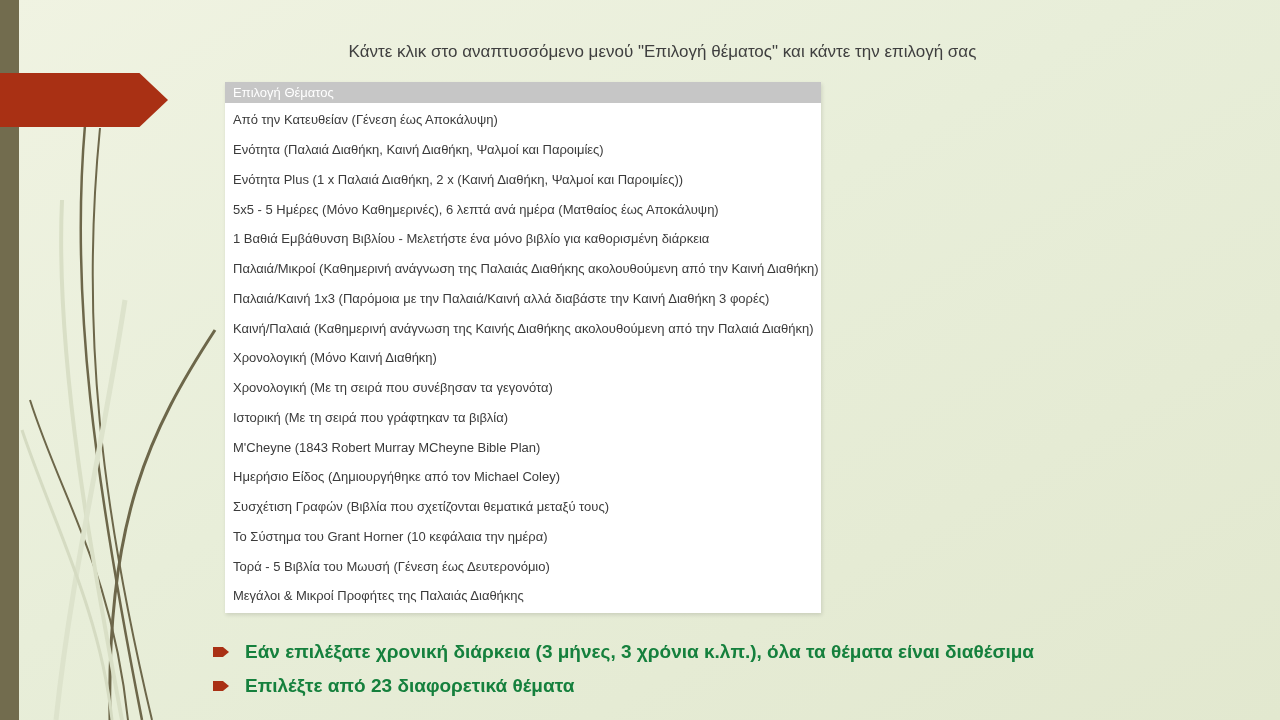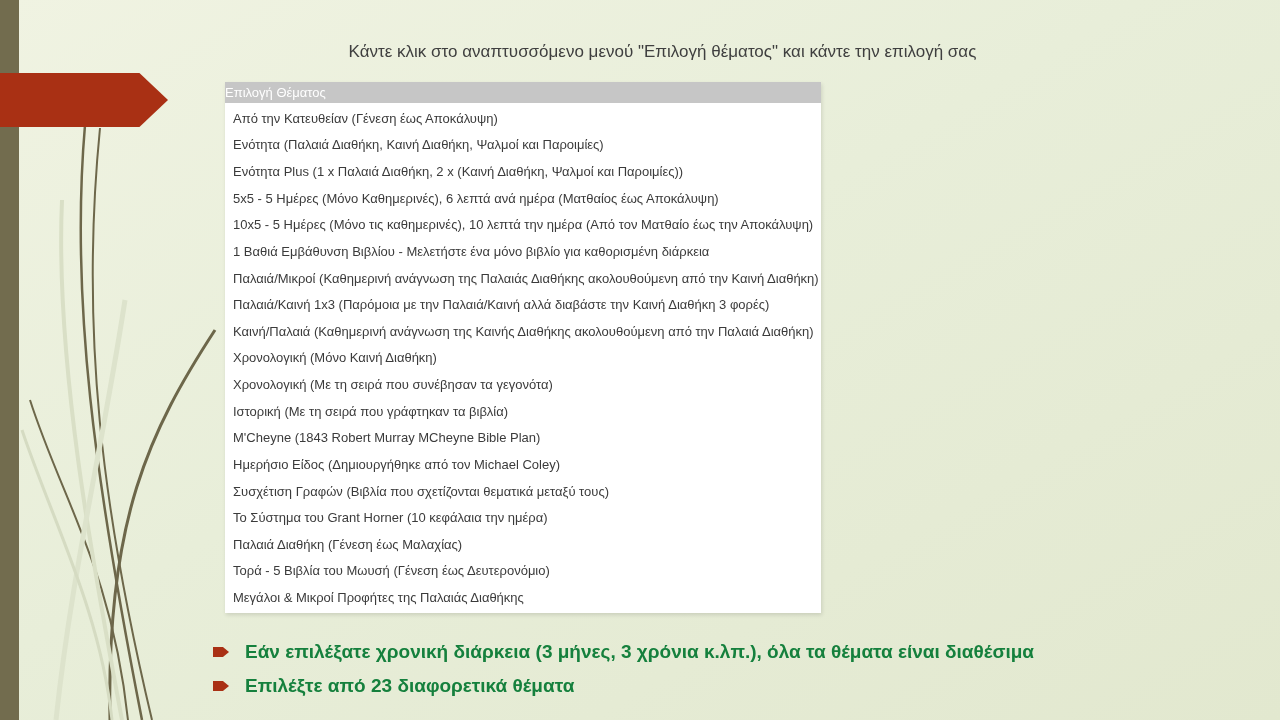--- a/index.html
+++ b/index.html
@@ -28,21 +28,21 @@
     white-space:nowrap;z-index:4;
   }
   .dropdown-panel{
     position:absolute;left:225px;top:82px;width:596px;height:531px;
     background:#ffffff;z-index:4;
     box-shadow:1px 2px 4px rgba(0,0,0,0.12);
     display:flex;flex-direction:column;
   }
   .dropdown-header{
     height:21px;flex:0 0 21px;background:#c6c6c6;color:#ffffff;
-    font-size:13px;display:flex;align-items:center;padding-left:0;
+    font-size:13px;display:flex;align-items:center;padding-left:8px;
   }
   .dropdown-list{
     flex:1;display:flex;flex-direction:column;justify-content:space-around;
     padding:2px 0;
   }
   .dropdown-item{
     height:26px;display:flex;align-items:center;padding-left:8px;
     font-size:13px;color:#3b3b3b;white-space:nowrap;overflow:hidden;
   }
   .bullet-list{
@@ -80,33 +80,31 @@
 <div class="slide-title">Κάντε κλικ στο αναπτυσσόμενο μενού "Επιλογή θέματος" και κάντε την επιλογή σας</div>
 
 <div class="dropdown-panel">
   <div class="dropdown-header">Επιλογή Θέματος</div>
   <div class="dropdown-list">
 
   <div class="dropdown-item">Από την Κατευθείαν (Γένεση έως Αποκάλυψη)</div>
       <div class="dropdown-item">Ενότητα (Παλαιά Διαθήκη, Καινή Διαθήκη, Ψαλμοί και Παροιμίες)</div>
       <div class="dropdown-item">Ενότητα Plus (1 x Παλαιά Διαθήκη, 2 x (Καινή Διαθήκη, Ψαλμοί και Παροιμίες))</div>
       <div class="dropdown-item">5x5 - 5 Ημέρες (Μόνο Καθημερινές), 6 λεπτά ανά ημέρα (Ματθαίος έως Αποκάλυψη)</div>
-      <div class="dropdown-item">10x5 - 5 Ημέρες (Μόνο τις καθημερινές), 10 λεπτά την ημέρα (Από τον Ματθαίο έως την Αποκάλυψη)</div>
       <div class="dropdown-item">1 Βαθιά Εμβάθυνση Βιβλίου - Μελετήστε ένα μόνο βιβλίο για καθορισμένη διάρκεια</div>
       <div class="dropdown-item">Παλαιά/Μικροί (Καθημερινή ανάγνωση της Παλαιάς Διαθήκης ακολουθούμενη από την Καινή Διαθήκη)</div>
       <div class="dropdown-item">Παλαιά/Καινή 1x3 (Παρόμοια με την Παλαιά/Καινή αλλά διαβάστε την Καινή Διαθήκη 3 φορές)</div>
       <div class="dropdown-item">Καινή/Παλαιά (Καθημερινή ανάγνωση της Καινής Διαθήκης ακολουθούμενη από την Παλαιά Διαθήκη)</div>
       <div class="dropdown-item">Χρονολογική (Μόνο Καινή Διαθήκη)</div>
       <div class="dropdown-item">Χρονολογική (Με τη σειρά που συνέβησαν τα γεγονότα)</div>
       <div class="dropdown-item">Ιστορική (Με τη σειρά που γράφτηκαν τα βιβλία)</div>
       <div class="dropdown-item">M'Cheyne (1843 Robert Murray MCheyne Bible Plan)</div>
       <div class="dropdown-item">Ημερήσιο Είδος (Δημιουργήθηκε από τον Michael Coley)</div>
       <div class="dropdown-item">Συσχέτιση Γραφών (Βιβλία που σχετίζονται θεματικά μεταξύ τους)</div>
       <div class="dropdown-item">Το Σύστημα του Grant Horner (10 κεφάλαια την ημέρα)</div>
-      <div class="dropdown-item">Παλαιά Διαθήκη (Γένεση έως Μαλαχίας)</div>
       <div class="dropdown-item">Τορά - 5 Βιβλία του Μωυσή (Γένεση έως Δευτερονόμιο)</div>
       <div class="dropdown-item">Μεγάλοι &amp; Μικροί Προφήτες της Παλαιάς Διαθήκης</div>
     </div>
 </div>
 
 <div class="bullet-list">
 
 <div class="bullet-row">
       <span class="bullet-marker"></span>
       <span class="bullet-text">Εάν επιλέξατε χρονική διάρκεια (3 μήνες, 3 χρόνια κ.λπ.), όλα τα θέματα είναι διαθέσιμα</span>

